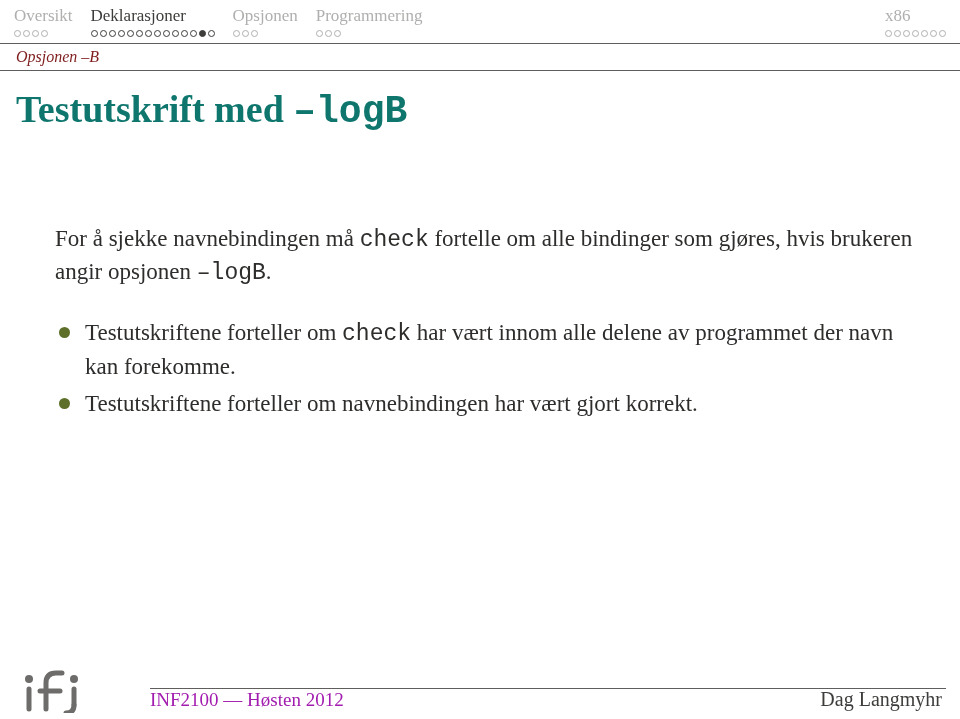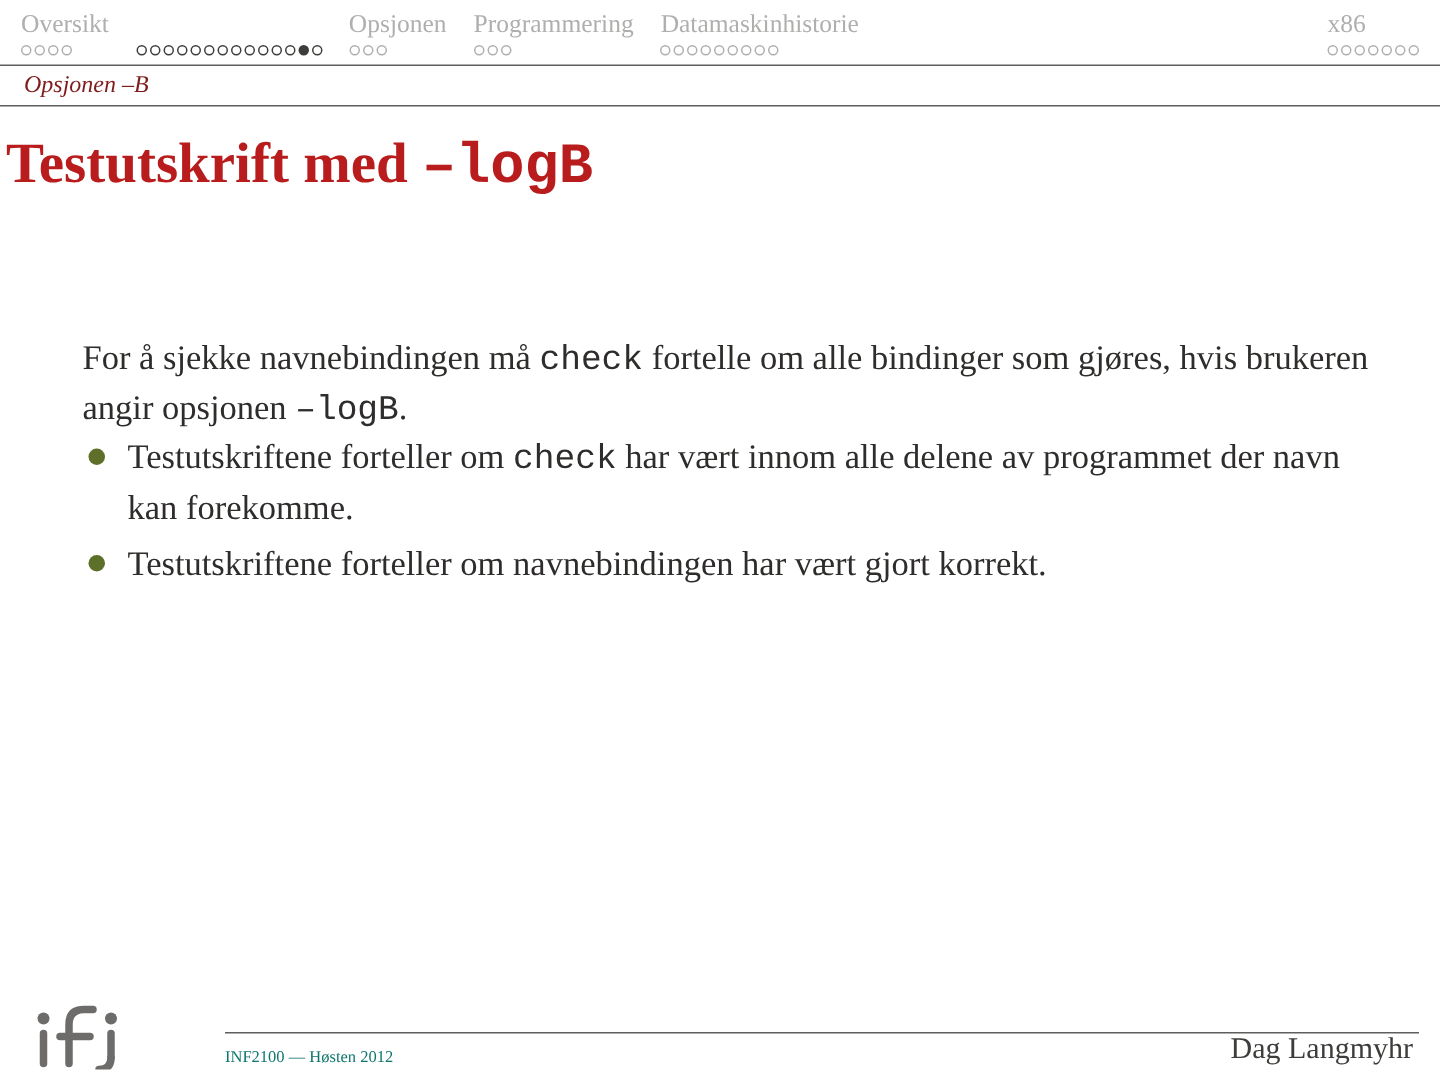--- a/index.html
+++ b/index.html
@@ -35,31 +35,31 @@
   .dot.filled { background: #3e3d3b; border-color: #3e3d3b; }
   .hr1 { border: none; border-top: 1.5px solid #5f5e5c; margin-top: 6px; }
   .section-label {
     font-size: 16px; color: #7f1d1d; padding: 4px 16px 4px 16px; font-style: italic;
   }
   .hr2 { border: none; border-top: 1px solid #5f5e5c; }
   .title {
     font-family: Georgia, serif;
     font-weight: bold;
     font-size: 38px;
-    color: #b91c1c;
-    padding: 16px 30px 0 4px;
+    color: #0f766e;
+    padding: 16px 30px 0 16px;
   }
   .title .mono { font-family: "Courier New", monospace; }
   .content {
     padding: 90px 45px 0 55px;
     font-size: 23px;
     line-height: 1.35;
     color: #2e2d2b;
   }
-  .para { }
+  .para { margin-bottom: 28px; }
   .mono { font-family: "Courier New", monospace; }
   .bullets { list-style: none; padding-left: 0; }
   .bullets li {
     position: relative;
     padding-left: 30px;
     margin-bottom: 6px;
   }
   .bullets li::before {
     content: "";
     position: absolute;
@@ -75,49 +75,50 @@
     height: 60px;
   }
   .footer-line {
     position: absolute;
     left: 150px; right: 14px; bottom: 30px;
     border-top: 1.5px solid #5f5e5c;
   }
   .footer-left {
     position: absolute;
     left: 150px; bottom: 8px;
-    font-size: 11px; color: #0f766e;
+    font-size: 19px; color: #a21caf;
   }
   .footer-right {
     position: absolute;
     right: 18px; bottom: 8px;
     font-size: 20px; color: #3e3d3b;
   }
   .logo {
     position: absolute;
     left: 14px; bottom: 6px;
     width: 115px; height: 48px;
   }
-  .nav-wrap { display: flex; width: 100%; align-items: flex-end; }
+  .nav-wrap { display: flex; width: 100%; }
 </style>
 </head>
 <body>
 
 <div class="nav">
   <div class="nav-wrap">
     <div class="nav-item">
       <span class="nav-label">Oversikt</span>
       <div class="dots">
         <span class="dot"></span>
           <span class="dot"></span>
           <span class="dot"></span>
           <span class="dot"></span>
       </div>
     </div>
     <div class="nav-item active">
+      <span class="nav-label">Deklarasjoner</span>
       <div class="dots">
         <span class="dot"></span>
           <span class="dot"></span>
           <span class="dot"></span>
           <span class="dot"></span>
           <span class="dot"></span>
           <span class="dot"></span>
           <span class="dot"></span>
           <span class="dot"></span>
           <span class="dot"></span>
@@ -133,34 +134,20 @@
       <div class="dots">
         <span class="dot"></span>
           <span class="dot"></span>
           <span class="dot"></span>
       </div>
     </div>
     <div class="nav-item">
       <span class="nav-label">Programmering</span>
       <div class="dots">
         <span class="dot"></span>
-          <span class="dot"></span>
-          <span class="dot"></span>
-      </div>
-    </div>
-    <div class="nav-item">
-      <span class="nav-label">Datamaskinhistorie</span>
-      <div class="dots">
-        <span class="dot"></span>
-          <span class="dot"></span>
-          <span class="dot"></span>
-          <span class="dot"></span>
-          <span class="dot"></span>
-          <span class="dot"></span>
-          <span class="dot"></span>
           <span class="dot"></span>
           <span class="dot"></span>
       </div>
     </div>
     <div class="nav-item">
       <span class="nav-label">x86</span>
       <div class="dots">
         <span class="dot"></span>
           <span class="dot"></span>
           <span class="dot"></span>

